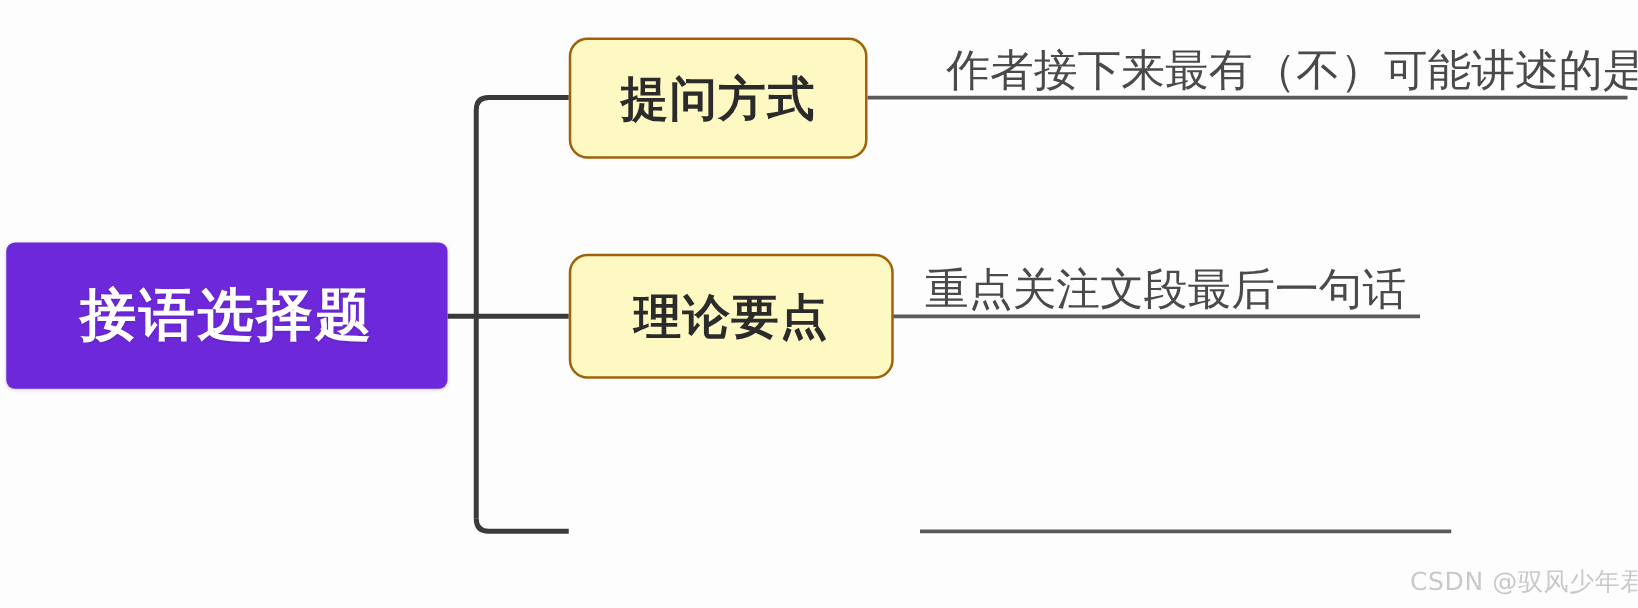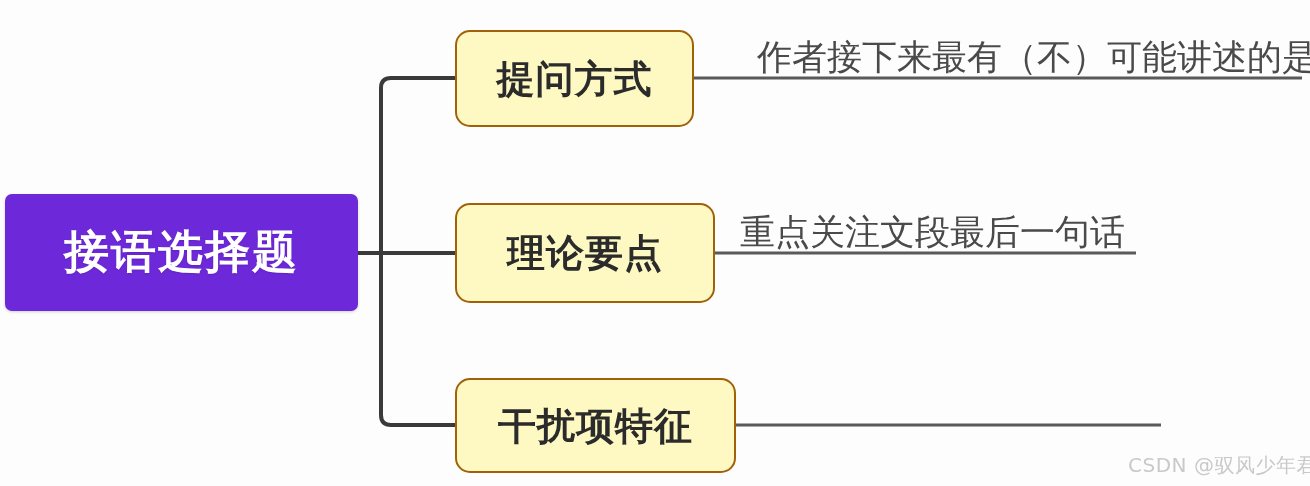--- a/index.html
+++ b/index.html
@@ -126,22 +126,19 @@
   </div>
 
   <div class="branch-node" id="node-1">
     <span class="branch-label">提问方式</span>
   </div>
 
   <div class="branch-node" id="node-2">
     <span class="branch-label">理论要点</span>
   </div>
 
-  <div class="branch-node" id="node-3">
-    <span class="branch-label">干扰项特征</span>
-  </div>
 
   <div class="leaf" id="leaf-1">作者接下来最有（不）可能讲述的是</div>
   <div class="leaf" id="leaf-2">重点关注文段最后一句话</div>
 
   <div class="watermark">CSDN @驭风少年君</div>
 
 </div>
 
 </body></html>

